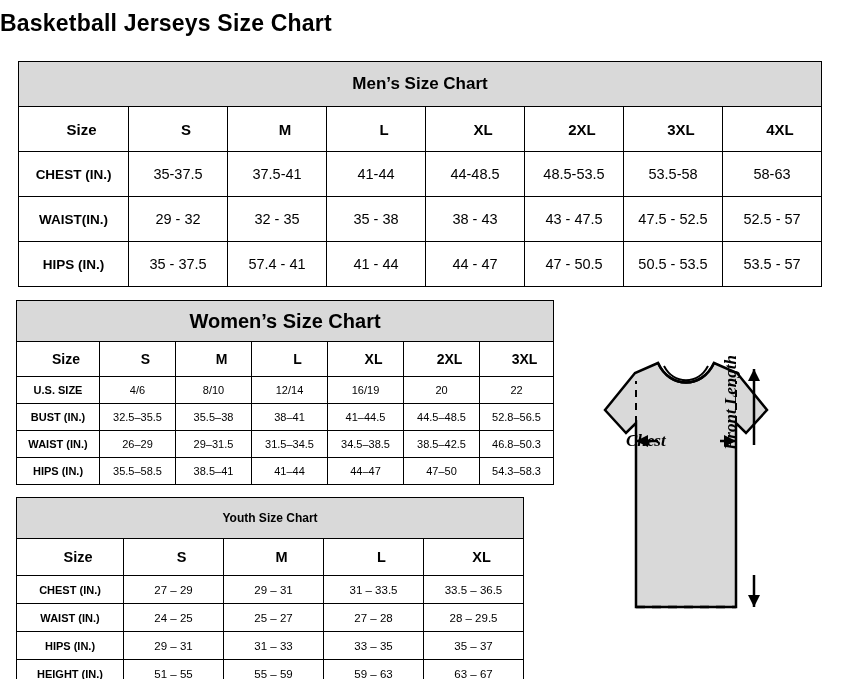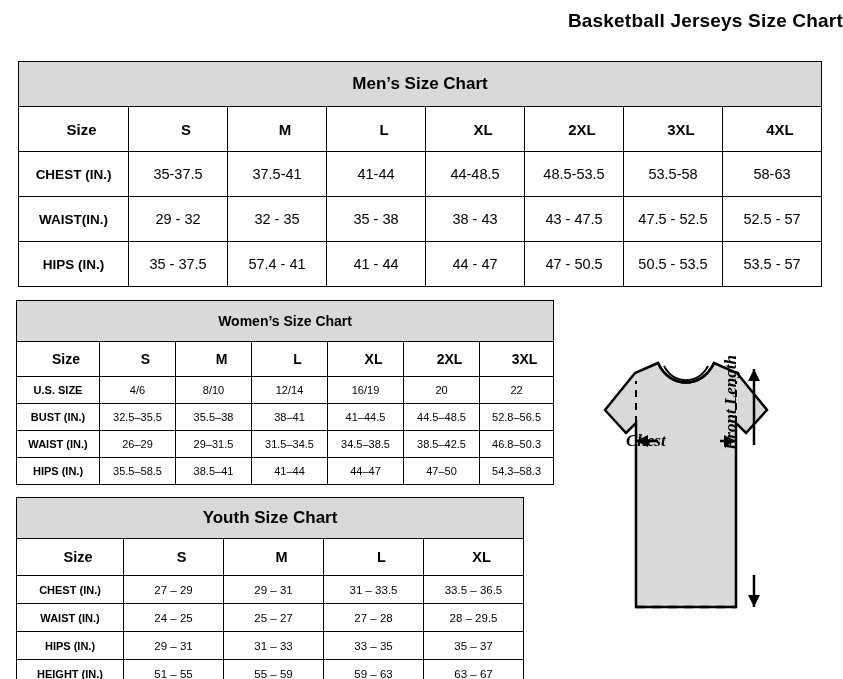--- a/index.html
+++ b/index.html
@@ -9,22 +9,22 @@
   }
   body {
     width: 843px;
     height: 679px;
     font-family: "Liberation Sans", sans-serif;
     color: #000000;
     position: relative;
     overflow: hidden;
   }
   .page-title {
-    text-align: right;
-    font-size: 19px;
+    text-align: left;
+    font-size: 23px;
     font-weight: bold;
     margin: 10px 0 0 0;
     letter-spacing: 0.2px;
   }
 
   table {
     border-collapse: collapse;
     table-layout: fixed;
   }
   table td, table th {
@@ -65,42 +65,42 @@
 
   
   #womens-table {
     position: absolute;
     left: 16px;
     top: 300px;
     width: 537px;
   }
   #womens-table .caption-cell {
     height: 38px;
-    font-size: 14px;
+    font-size: 20px;
   }
   #womens-table .hdr-cell {
     height: 32px;
     font-size: 14px;
   }
   #womens-table td {
     height: 24px;
     font-size: 11px;
   }
   #womens-table .rowlabel { font-size: 11px; }
 
   
   #youth-table {
     position: absolute;
     left: 16px;
     top: 497px;
     width: 507px;
   }
   #youth-table .caption-cell {
     height: 38px;
-    font-size: 17px;
+    font-size: 12px;
   }
   #youth-table .hdr-cell {
     height: 34px;
     font-size: 14.5px;
   }
   #youth-table td {
     height: 25px;
     font-size: 11.5px;
   }
   #youth-table .rowlabel { font-size: 11px; }

